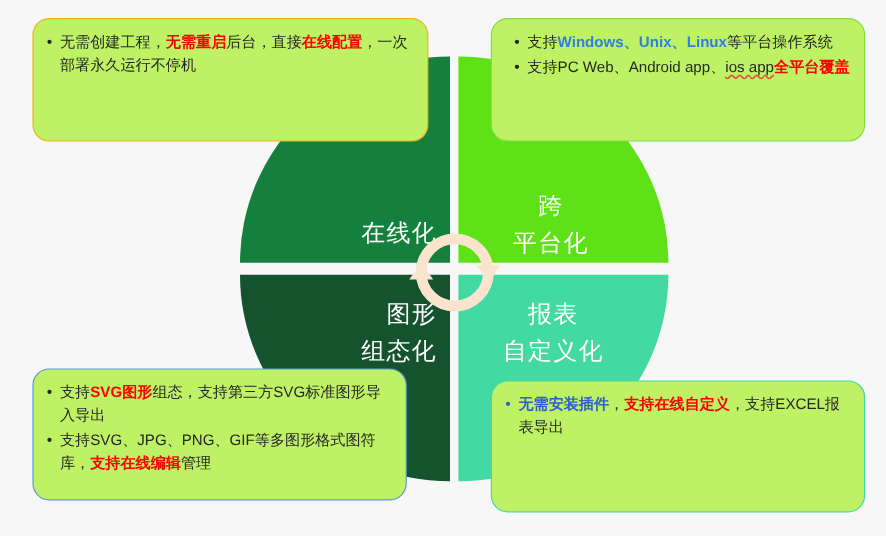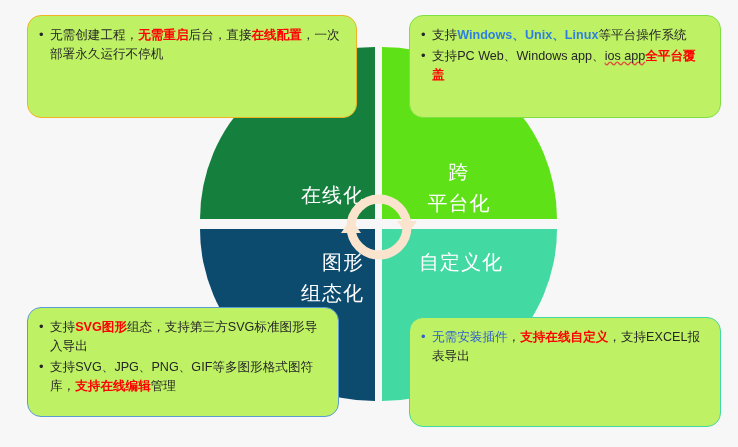--- a/index.html
+++ b/index.html
@@ -44,21 +44,21 @@
     position: absolute;
     left: 1px;
     top: -1px;
     font-size: 13px;
     color: #262626;
     line-height: 20px;
   }
   .callout li.bullet-blue::before { color: #2f5fd0; }
   .em-red   { color: #ff0000; font-weight: bold; }
   .em-blue  { color: #2f7fe0; font-weight: bold; }
-  .em-blue-b{ color: #2f5fd0; font-weight: normal; }
+  .em-blue-b{ color: #2f5fd0; font-weight: bold; }
   .spell {
     text-decoration: underline;
     text-decoration-style: wavy;
     text-decoration-color: #e04c3f;
     text-decoration-skip-ink: none;
     margin-top: 36px;
   }
 
   #callout-online   { left: 27px;  top: 15px;  width: 330px; height: 103px; border-color: #f0b323; }
   #callout-platform { left: 409px; top: 15px;  width: 312px; height: 103px; border-color: #7fe044; text-align: right; }
@@ -103,21 +103,21 @@
   #quad-platform {
     left: 182px; top: 0;
     background: #5fe117;
     border-top-right-radius: 175px 172px;
   }
   #quad-platform .quad-label { left: 22px; bottom: 0px; text-align: center; width: 110px; }
 
   
   #quad-graphic {
     left: 0; top: 182px;
-    background: #0c4a6e;
+    background: #14532d;
     border-bottom-left-radius: 175px 172px;
   }
   #quad-graphic .quad-label { right: 11px; top: 18px; text-align: right; }
 
   
   #quad-report {
     left: 182px; top: 182px;
     background: #43d9a3;
     border-bottom-right-radius: 175px 172px;
   }
@@ -156,20 +156,21 @@
 
   <div class="quad" id="quad-graphic">
     <div class="quad-label">
       <span class="lbl-line">图形</span>
       <span class="lbl-line">组态化</span>
     </div>
   </div>
 
   <div class="quad" id="quad-report">
     <div class="quad-label">
+      <span class="lbl-line">报表</span>
       <span class="lbl-line">自定义化</span>
     </div>
   </div>
 </div>
 
 <svg id="center-arrows" viewBox="0 0 88 88">
   <g fill="none" stroke="#fae4cd" stroke-width="9" stroke-linecap="butt">
     <path d="M 16 44 A 28 28 0 0 1 72 44"></path>
     <path d="M 72 44 A 28 28 0 0 1 16 44"></path>
   </g>
@@ -177,21 +178,21 @@
   <polygon points="16,36 26,50 6,50" fill="#fae4cd"></polygon>
 </svg>
 
 <div class="callout" id="callout-online">
   <ul>
       <li><span>无需创建工程，</span><span class="em-red">无需重启</span><span>后台，直接</span><span class="em-red">在线配置</span><span>，一次部署永久运行不停机</span></li>
     </ul>
 </div>
 
 <div class="callout" id="callout-platform">
-  <ul><li><span>支持</span><span class="em-blue">Windows、Unix、Linux</span><span>等平台操作系统</span></li><li><span>支持PC Web、Windows app、</span><span class="spell">ios app</span><span class="em-red">全平台覆盖</span></li></ul>
+  <ul><li><span>支持</span><span class="em-blue">Windows、Unix、Linux</span><span>等平台操作系统</span></li><li><span>支持PC Web、Android app、</span><span class="spell">ios app</span><span class="em-red">全平台覆盖</span></li></ul>
 </div>
 
 <div class="callout" id="callout-graphic">
   <ul>
       <li><span>支持</span><span class="em-red">SVG图形</span><span>组态，支持第三方SVG标准图形导入导出</span></li>
       <li><span>支持SVG、JPG、PNG、GIF等多图形格式图符库，</span><span class="em-red">支持在线编辑</span><span>管理</span></li>
     </ul>
 </div>
 
 <div class="callout" id="callout-report">

